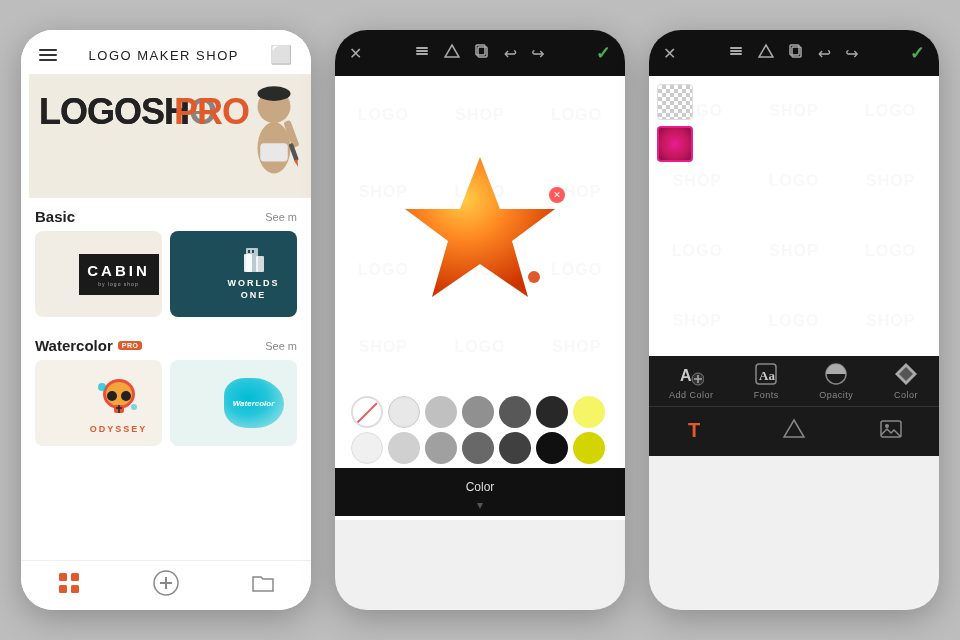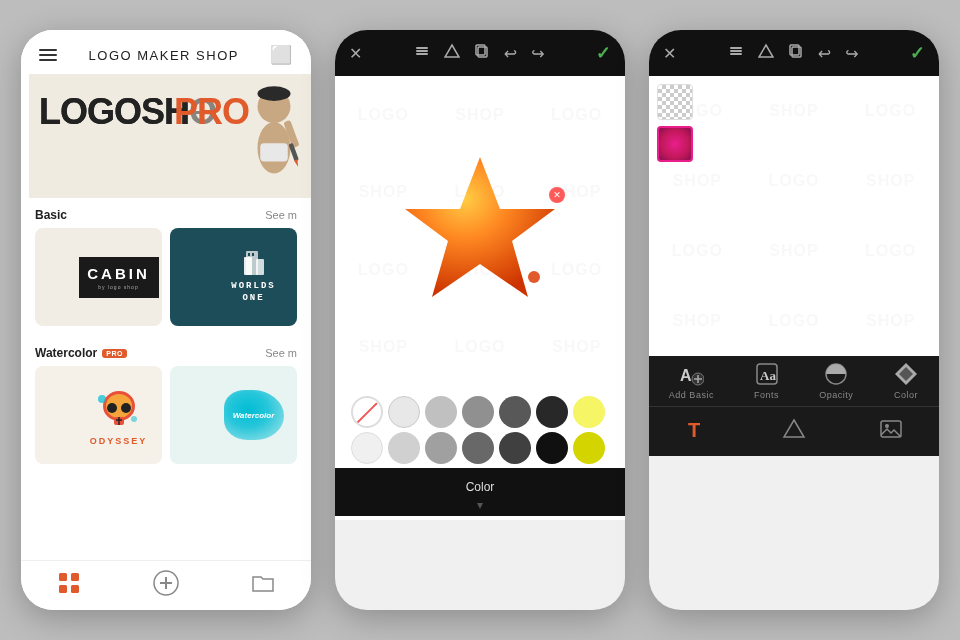--- a/index.html
+++ b/index.html
@@ -95,36 +95,36 @@
       height: 110px;
     }
     
     .section-header {
       display: flex;
       justify-content: space-between;
       align-items: center;
       padding: 10px 14px 6px;
     }
     .section-title {
-      font-size: 12px;
+      font-size: 15px;
       font-weight: 700;
       color: #222;
     }
     .see-more {
       font-size: 11px;
       color: #888;
     }
     .logo-grid {
       display: flex;
       gap: 8px;
       padding: 0 14px 10px;
     }
     .logo-card {
       flex: 1;
-      height: 98px;
+      height: 86px;
       border-radius: 8px;
       overflow: hidden;
       display: flex;
       align-items: center;
       justify-content: center;
       padding-left: 40px;
     }
     .logo-card-cabin {
       background: #f2ede4;
       flex-direction: column;
@@ -161,21 +161,20 @@
       justify-content: center;
       gap: 4px;
     }
     .worlds-text {
       color: #fff;
       font-size: 9px;
       font-weight: 700;
       letter-spacing: 2px;
       text-align: center;
       line-height: 1.3;
-      font-family: Liberation Mono, monospace;
     }
     .watercolor-badge {
       background: #e05a2b;
       color: #fff;
       font-size: 7px;
       font-weight: 700;
       padding: 1px 4px;
       border-radius: 3px;
       margin-left: 5px;
       letter-spacing: 0.5px;
@@ -764,21 +763,21 @@
     <div class="phone3-tools">
       <div class="tools-row-top">
 
         <div class="tool-item">
           <svg width="26" height="26" viewBox="0 0 26 26" fill="none">
             <text x="2" y="20" font-size="16" fill="#ccc" font-family="Arial" font-weight="bold">A</text>
             <circle cx="20" cy="18" r="6" fill="#333" stroke="#777" stroke-width="1"></circle>
             <line x1="20" y1="14" x2="20" y2="22" stroke="#aaa" stroke-width="1.5"></line>
             <line x1="16" y1="18" x2="24" y2="18" stroke="#aaa" stroke-width="1.5"></line>
           </svg>
-          <span class="tool-label">Add Basic</span>
+          <span class="tool-label">Add Color</span>
         </div>
 
         <div class="tool-item">
           <svg width="26" height="26" viewBox="0 0 26 26" fill="none">
             <rect x="3" y="3" width="20" height="20" rx="3" stroke="#888" stroke-width="1.5" fill="none"></rect>
             <text x="6" y="19" font-size="13" fill="#ccc" font-family="serif" font-weight="bold">Aa</text>
           </svg>
           <span class="tool-label">Fonts</span>
         </div>
 

